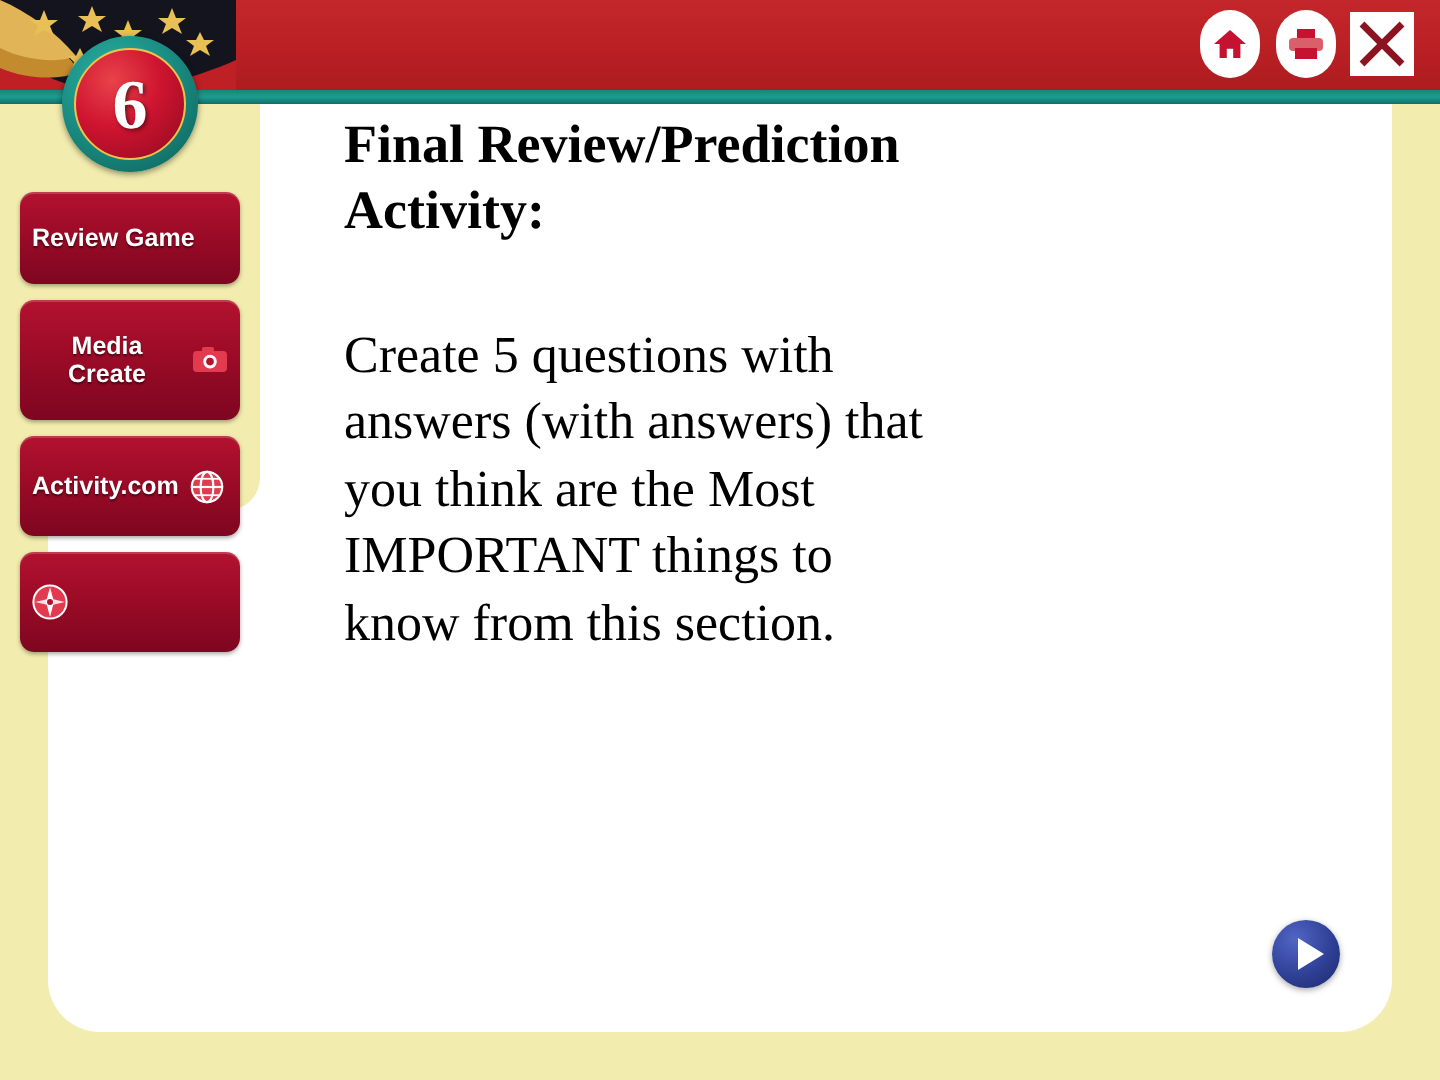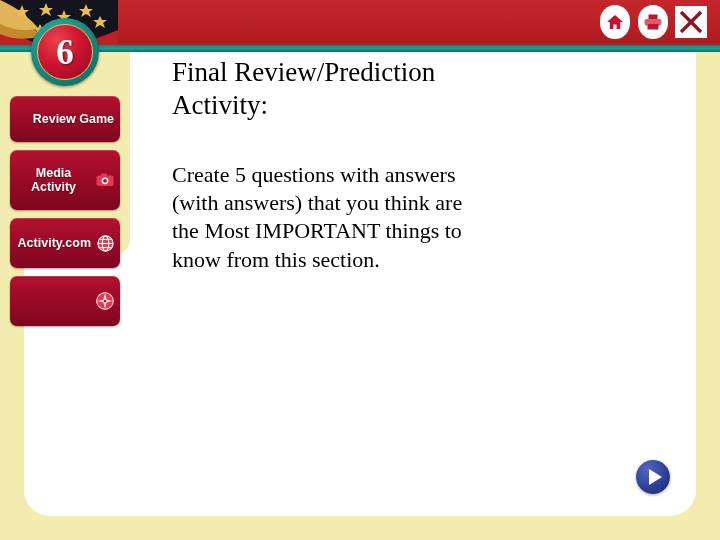--- a/index.html
+++ b/index.html
@@ -115,21 +115,21 @@
   .nav-btn {
     position: relative;
     width: 110px;
     margin: 0 auto 8px auto;
     min-height: 28px;
     border-radius: 7px;
     background: linear-gradient(180deg, #b3122f 0%, #9c0b27 45%, #7e0620 100%);
     box-shadow: 0 1px 2px rgba(0,0,0,.35), inset 0 1px 0 rgba(255,255,255,.18);
     display: flex;
     align-items: center;
-    justify-content: flex-end;
+    justify-content: flex-start;
     gap: 5px;
     padding: 16px 6px;
     box-sizing: border-box;
     cursor: pointer;
   }
   .nav-btn .lbl {
     color: #ffffff;
     font-family: "Liberation Sans", sans-serif;
     font-size: 12.5px;
     font-weight: bold;
@@ -159,25 +159,25 @@
     position: absolute;
     left: 148px; top: 4px;
     width: 340px;
   }
   .heading {
     font-family: "Liberation Serif", serif;
     font-size: 27px;
     line-height: 1.24;
     color: #000000;
     margin: 0;
-    font-weight: normal;
+    font-weight: bold;
   }
   .body-par {
     font-family: "Liberation Serif", serif;
-    font-size: 22px;
+    font-size: 26px;
     line-height: 1.285;
     color: #000000;
     margin: 38px 0 0 0;
     width: 300px;
   }
 
   
   .next-btn {
     position: absolute;
     right: 26px; bottom: 22px;
@@ -268,21 +268,21 @@
     </div>
   </div>
 
   <div class="sidebar">
 
     <div class="nav-btn">
       <span class="lbl">Review Game</span>
     </div>
 
     <div class="nav-btn">
-      <span class="lbl">Media Activity</span>
+      <span class="lbl">Media Create</span>
       <span class="nav-ico">
         <svg width="18" height="14" viewBox="0 0 18 14">
           <rect x="0.5" y="2.5" width="17" height="10.5" rx="2" fill="#e23b50"></rect>
           <rect x="5" y="0.5" width="6" height="2.8" rx="1" fill="#e23b50"></rect>
           <circle cx="9" cy="7.8" r="3.4" fill="#ffffff"></circle>
           <circle cx="9" cy="7.8" r="1.9" fill="#b3122f"></circle>
         </svg>
       </span>
     </div>
 

